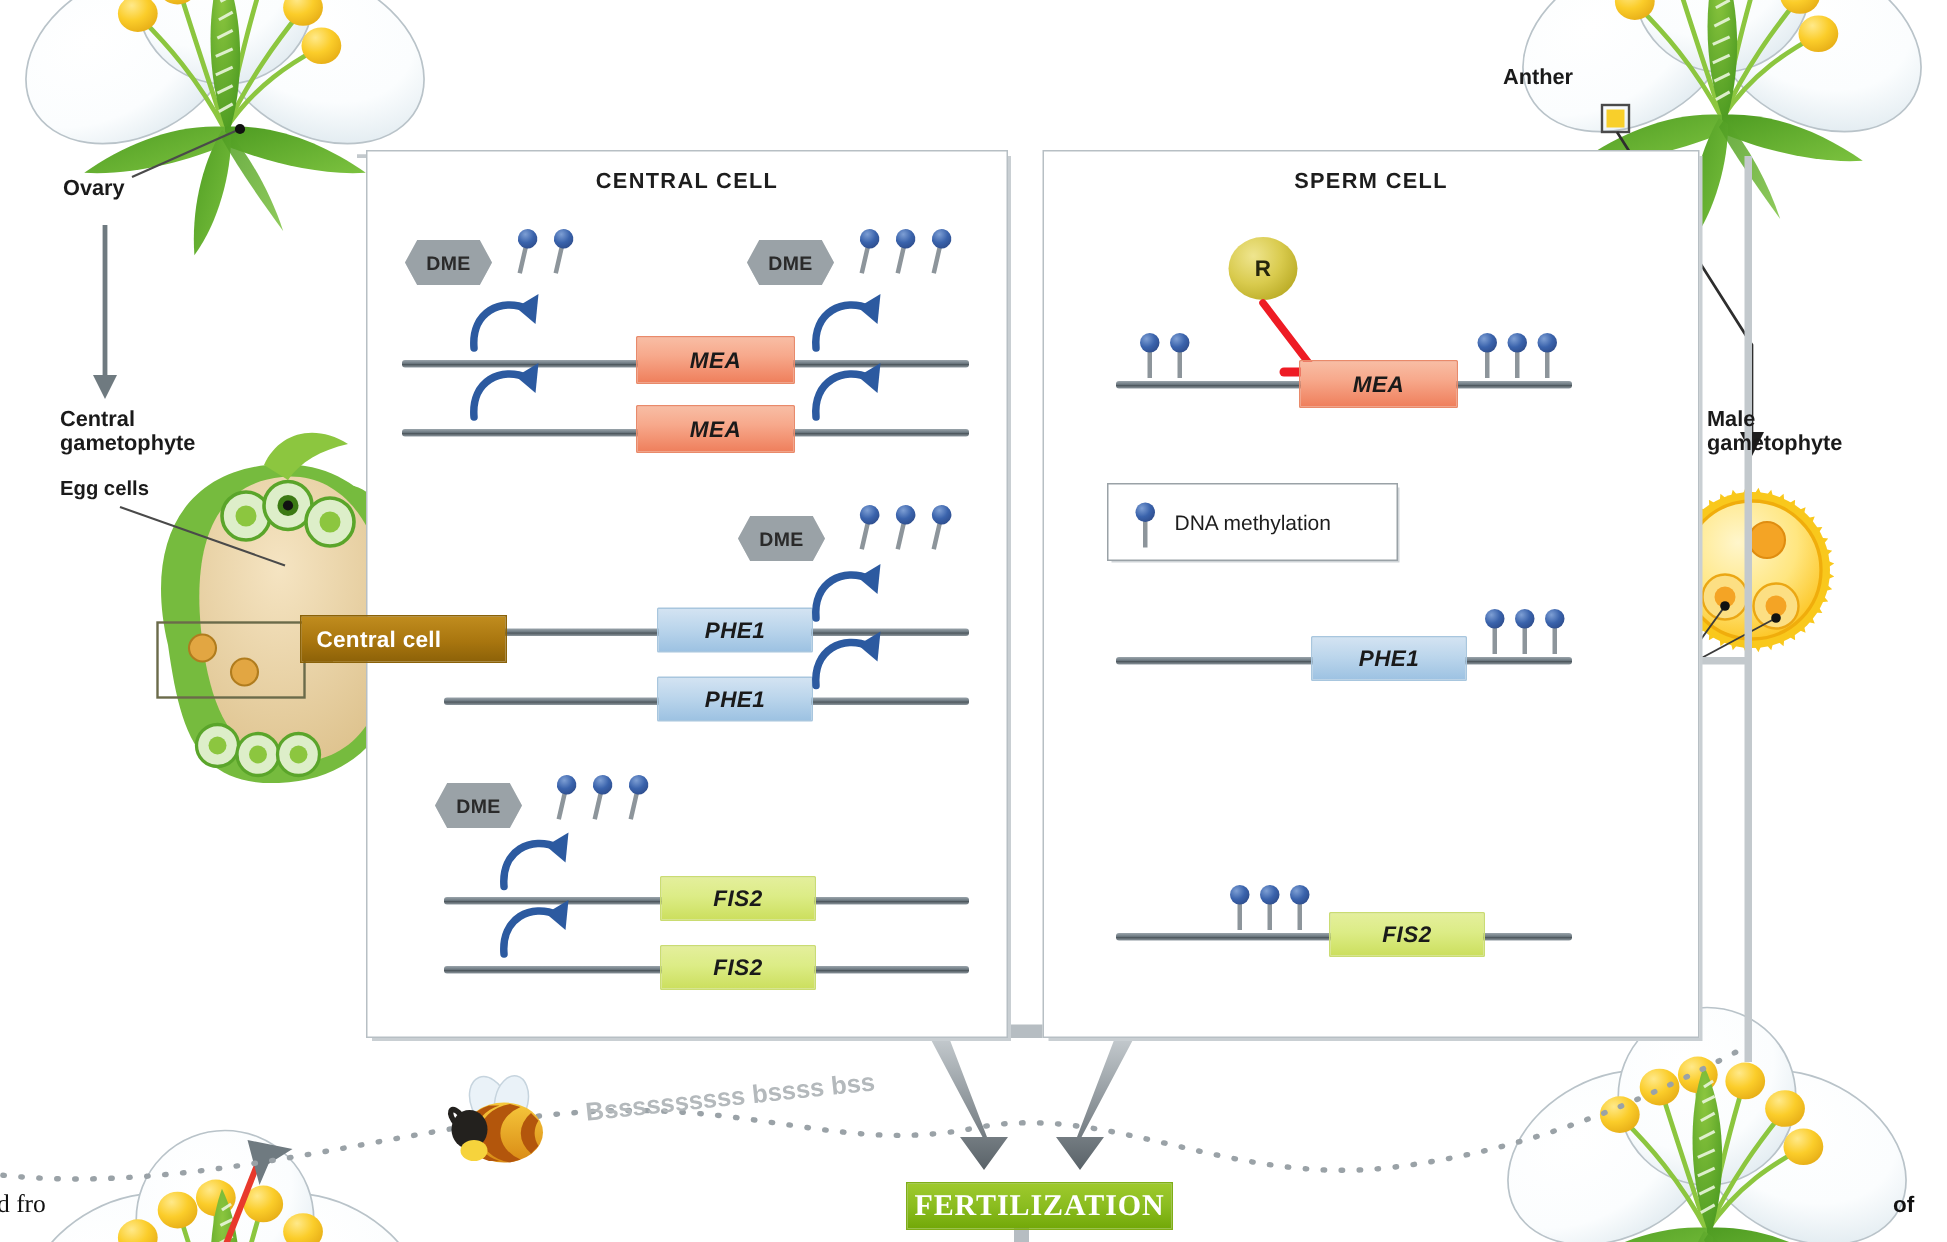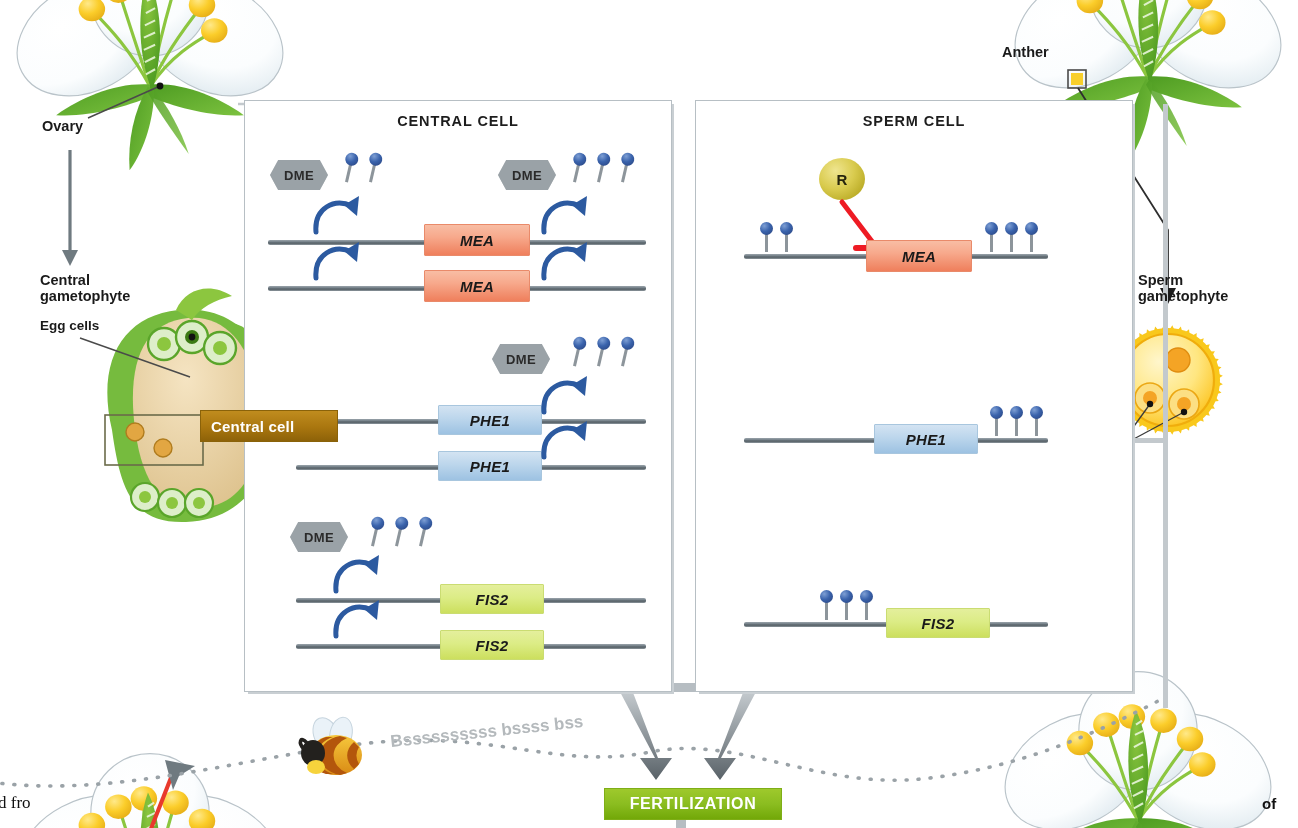--- a/index.html
+++ b/index.html
@@ -68,22 +68,22 @@
   
   .lab{position:absolute;font-size:14.5px;font-weight:bold;color:#1a1a1a;line-height:1.12;}
   .lab.thin{font-weight:bold;font-size:13.5px;}
   .tagbox{position:absolute;display:flex;align-items:center;padding:0 10px;
     font-size:15px;font-weight:bold;color:#ffffff;letter-spacing:.2px;}
   .tag-central{background:linear-gradient(to bottom,#c08c1e 0%,#a9760f 55%,#8d6208 100%);
     border:1px solid #8a6209;}
   .tag-sperm{background:linear-gradient(to bottom,#fa9b33 0%,#f5881b 55%,#ea7a10 100%);
     border:1px solid #e0750d;}
   .tag-fert{background:linear-gradient(to bottom,#9ec92c 0%,#8bbd20 50%,#72a808 100%);
-    border:1px solid #7fae17;font-size:16px;letter-spacing:.6px;
-    justify-content:center;}
+    border:1px solid #7fae17;font-size:20px;letter-spacing:.6px;
+    justify-content:center;font-family:Liberation Serif, serif;}
 
   .bzz{position:absolute;font-size:17px;font-weight:bold;color:#b4b9bc;}
   .corner-txt{position:absolute;font-family:"Liberation Serif",serif;font-size:17px;color:#111;}
   .corner-txt.sans{font-family:"Liberation Sans",sans-serif;font-weight:bold;font-size:15px;}
 </style>
 </head>
 <body>
 
 <div id="stage">
 
@@ -432,20 +432,29 @@
     </div>
   <div class="meth" style="left:1005px;top:222px;">
       <div class="stem"></div>
       <div class="head"></div>
     </div>
   <div class="meth" style="left:1025px;top:222px;">
       <div class="stem"></div>
       <div class="head"></div>
     </div>
 
+  <div class="legend" style="left:738px;top:322px;width:192px;height:50px;">
+    <div style="position:relative;width:34px;height:34px;margin-left:10px;">
+      <div class="meth" style="left:8px;top:4px;">
+        <div class="stem"></div>
+          <div class="head"></div>
+      </div>
+    </div>
+    <div class="ltxt">DNA methylation</div>
+  </div>
 
   <div class="strand" style="left:744px;top:438px;width:304px;"></div>
   <div class="gene phe1" style="left:874px;top:424px;width:102px;height:28px;">PHE1</div>
   <div class="meth" style="left:990px;top:406px;">
       <div class="stem"></div>
       <div class="head"></div>
     </div>
   <div class="meth" style="left:1010px;top:406px;">
       <div class="stem"></div>
       <div class="head"></div>
@@ -477,21 +486,21 @@
     <span>gametophyte</span>
   </div>
 
   <div class="lab thin" style="left:40px;top:318px;font-weight:bold;">Egg cells</div>
 
   <div class="tagbox tag-central" style="left:200px;top:410px;width:116px;height:30px;">Central cell</div>
 
   <div class="lab" style="left:1002px;top:44px;">Anther</div>
 
   <div class="lab" style="left:1138px;top:272px;">
-    <span>Sperm</span><br>
+    <span>Male</span><br>
     <span>gametophyte</span>
   </div>
 
 
   <div class="tagbox tag-fert" style="left:604px;top:788px;width:156px;height:30px;">FERTILIZATION</div>
 
   <div class="bzz" style="left:390px;top:722px;transform:rotate(-6deg);">Bssssssssss  bssss  bss</div>
 
   <div class="corner-txt" style="left:-2px;top:793px;">d fro</div>
   <div class="corner-txt sans" style="left:1262px;top:795px;">of</div>

